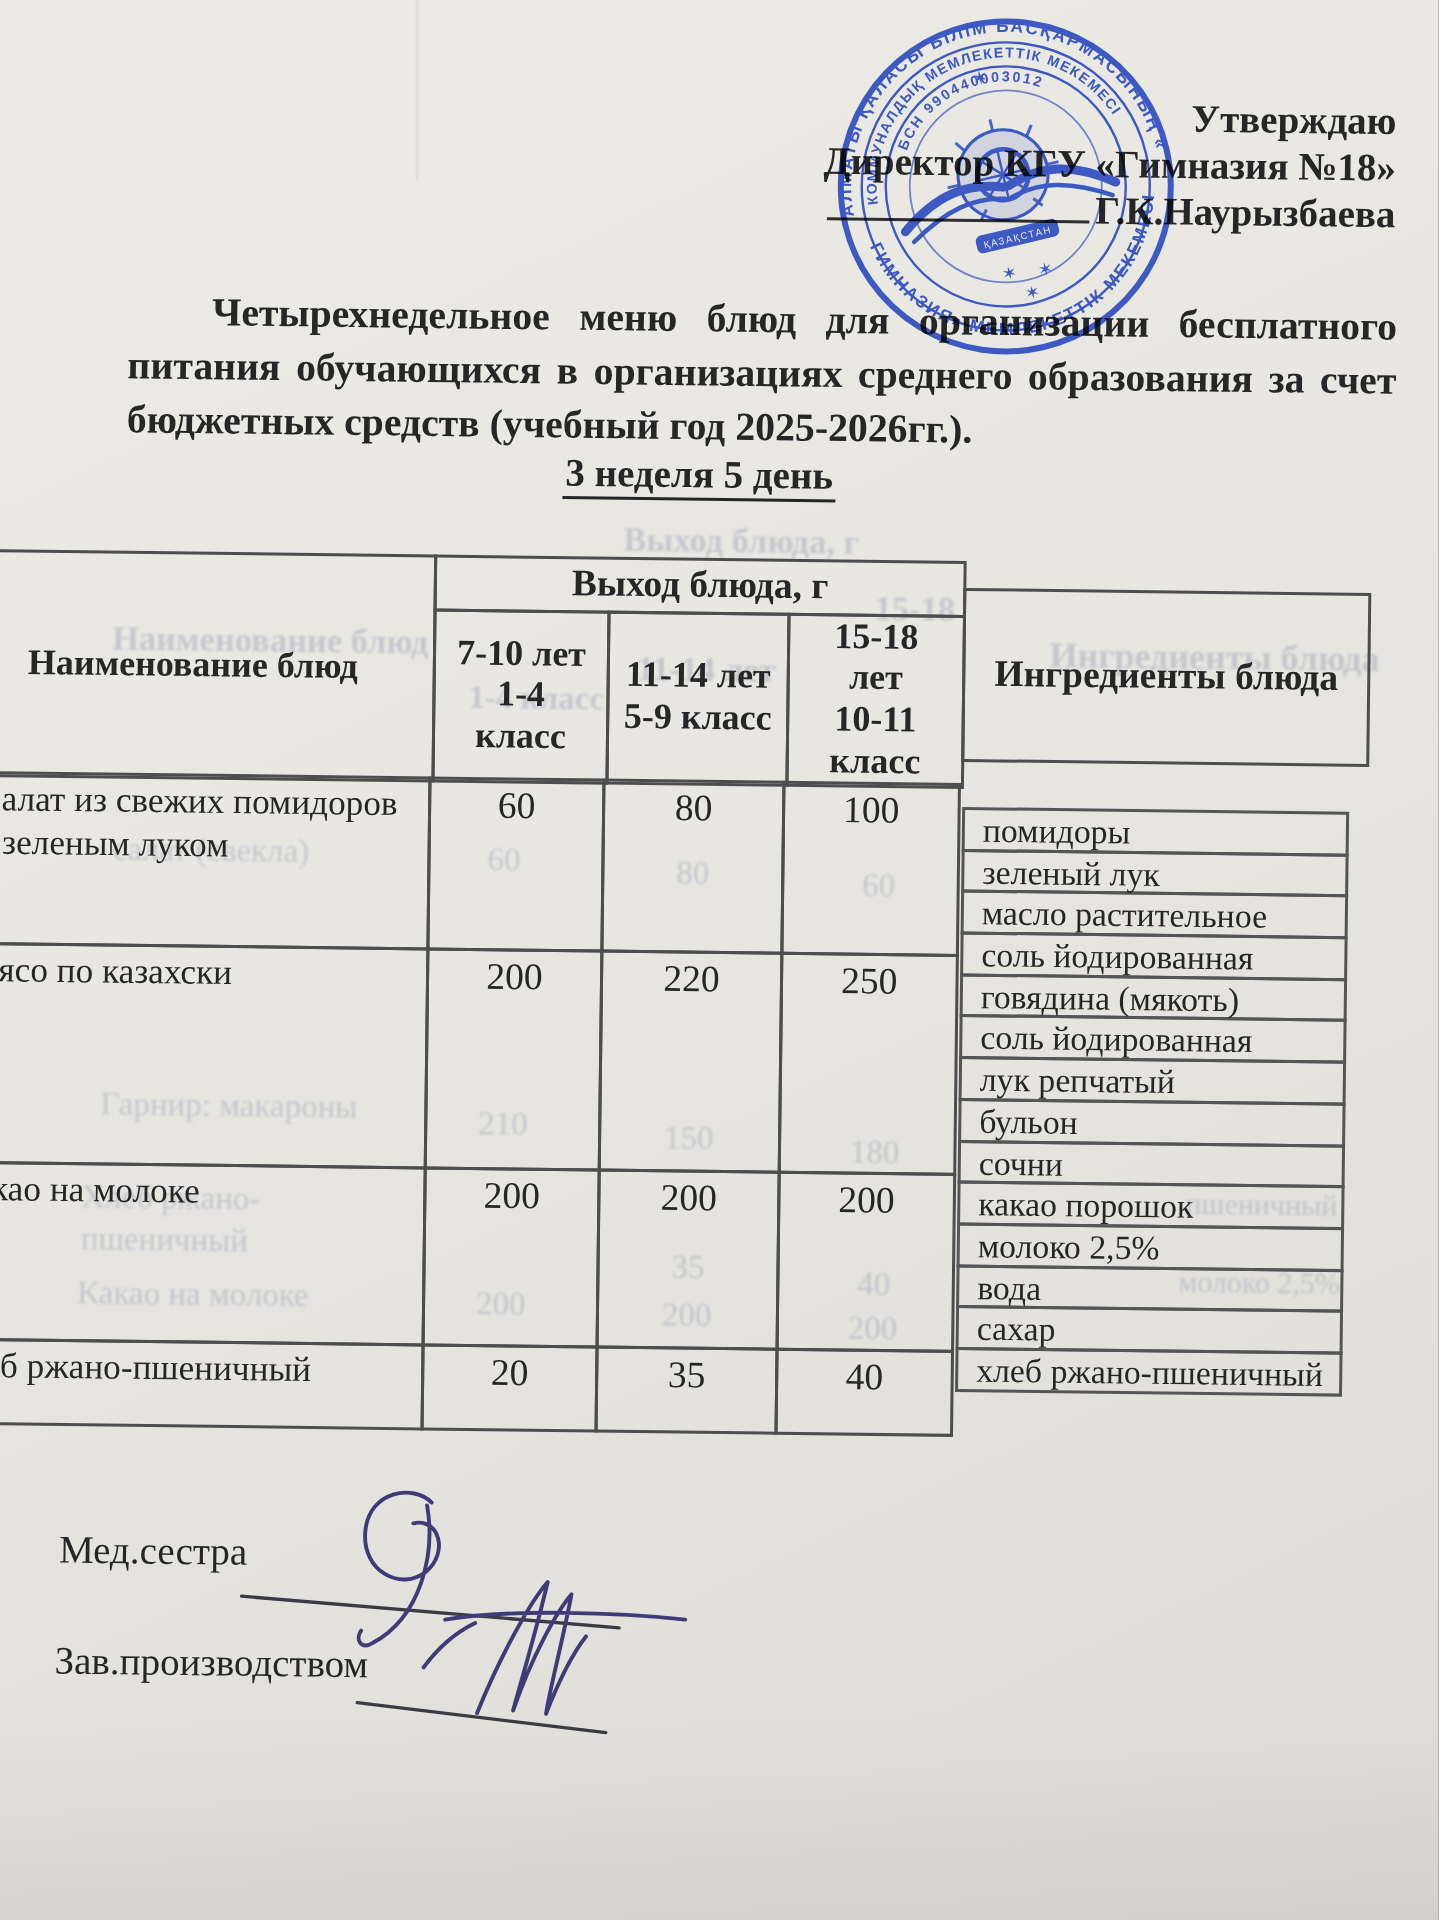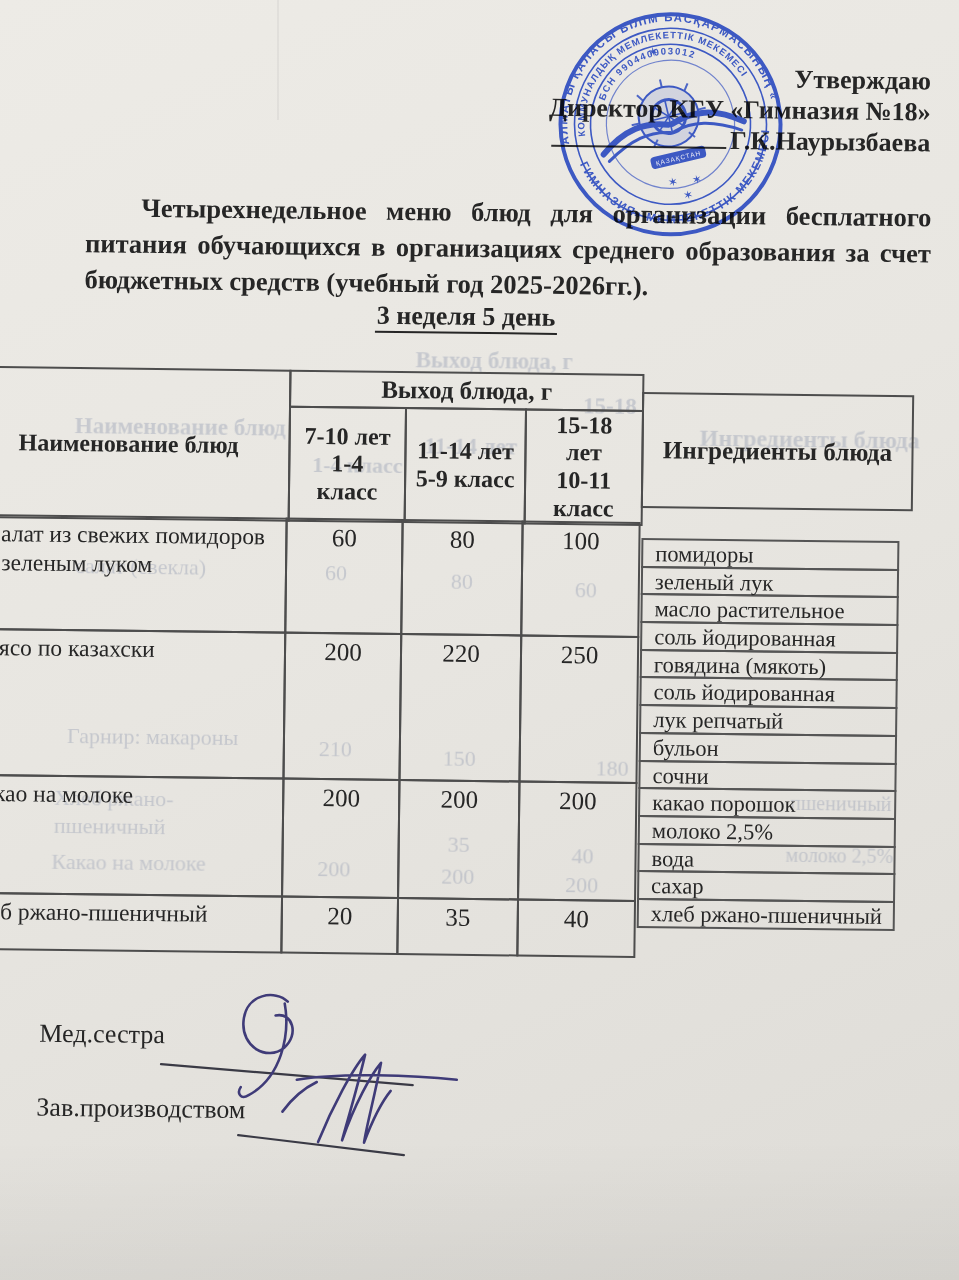--- a/index.html
+++ b/index.html
@@ -70,21 +70,21 @@
         <span class="ghost" style="left: 430px; top: 432px; font-size: 23px; font-weight: bold;">11-14 лет</span>
         <span class="ghost" style="left: 318px; top: 452px; font-size: 22px; font-weight: bold;">1-4 класс</span>
         <span class="ghost" style="left: 705px; top: 420px; font-size: 24px; font-weight: bold;">Ингредиенты блюда</span>
         <span class="ghost" style="left: 82px; top: 556px; font-size: 22px;">салат (свекла)</span>
         <span class="ghost" style="left: 332px; top: 560px; font-size: 22px;">60</span>
         <span class="ghost" style="left: 458px; top: 567px; font-size: 22px;">80</span>
         <span class="ghost" style="left: 582px; top: 574px; font-size: 22px;">60</span>
         <span class="ghost" style="left: 76px; top: 726px; font-size: 22px;">Гарнир: макароны</span>
         <span class="ghost" style="left: 328px; top: 736px; font-size: 22px;">210</span>
         <span class="ghost" style="left: 452px; top: 744px; font-size: 22px; font-family: Liberation Serif, serif;">150</span>
-        <span class="ghost" style="left: 576px; top: 752px; font-size: 22px; margin-left: 29px;">180</span>
+        <span class="ghost" style="left: 576px; top: 752px; font-size: 22px;">180</span>
         <span class="ghost" style="left: 64px; top: 788px; font-size: 22px;">Хлеб ржано-</span>
         <span class="ghost" style="left: 64px; top: 816px; font-size: 22px;">пшеничный</span>
         <span class="ghost" style="left: 458px; top: 830px; font-size: 22px;">35</span>
         <span class="ghost" style="left: 582px; top: 840px; font-size: 22px;">40</span>
         <span class="ghost" style="left: 62px; top: 852px; font-size: 22px;">Какао на молоке</span>
         <span class="ghost" style="left: 328px; top: 856px; font-size: 22px;">200</span>
         <span class="ghost" style="left: 452px; top: 862px; font-size: 22px;">200</span>
         <span class="ghost" style="left: 576px; top: 869px; font-size: 22px;">200</span>
         <span class="ghost" style="left: 800px; top: 786px; font-size: 20px;">пшеничный</span>
         <span class="ghost" style="left: 796px; top: 838px; font-size: 20px;">молоко 2,5%</span>

